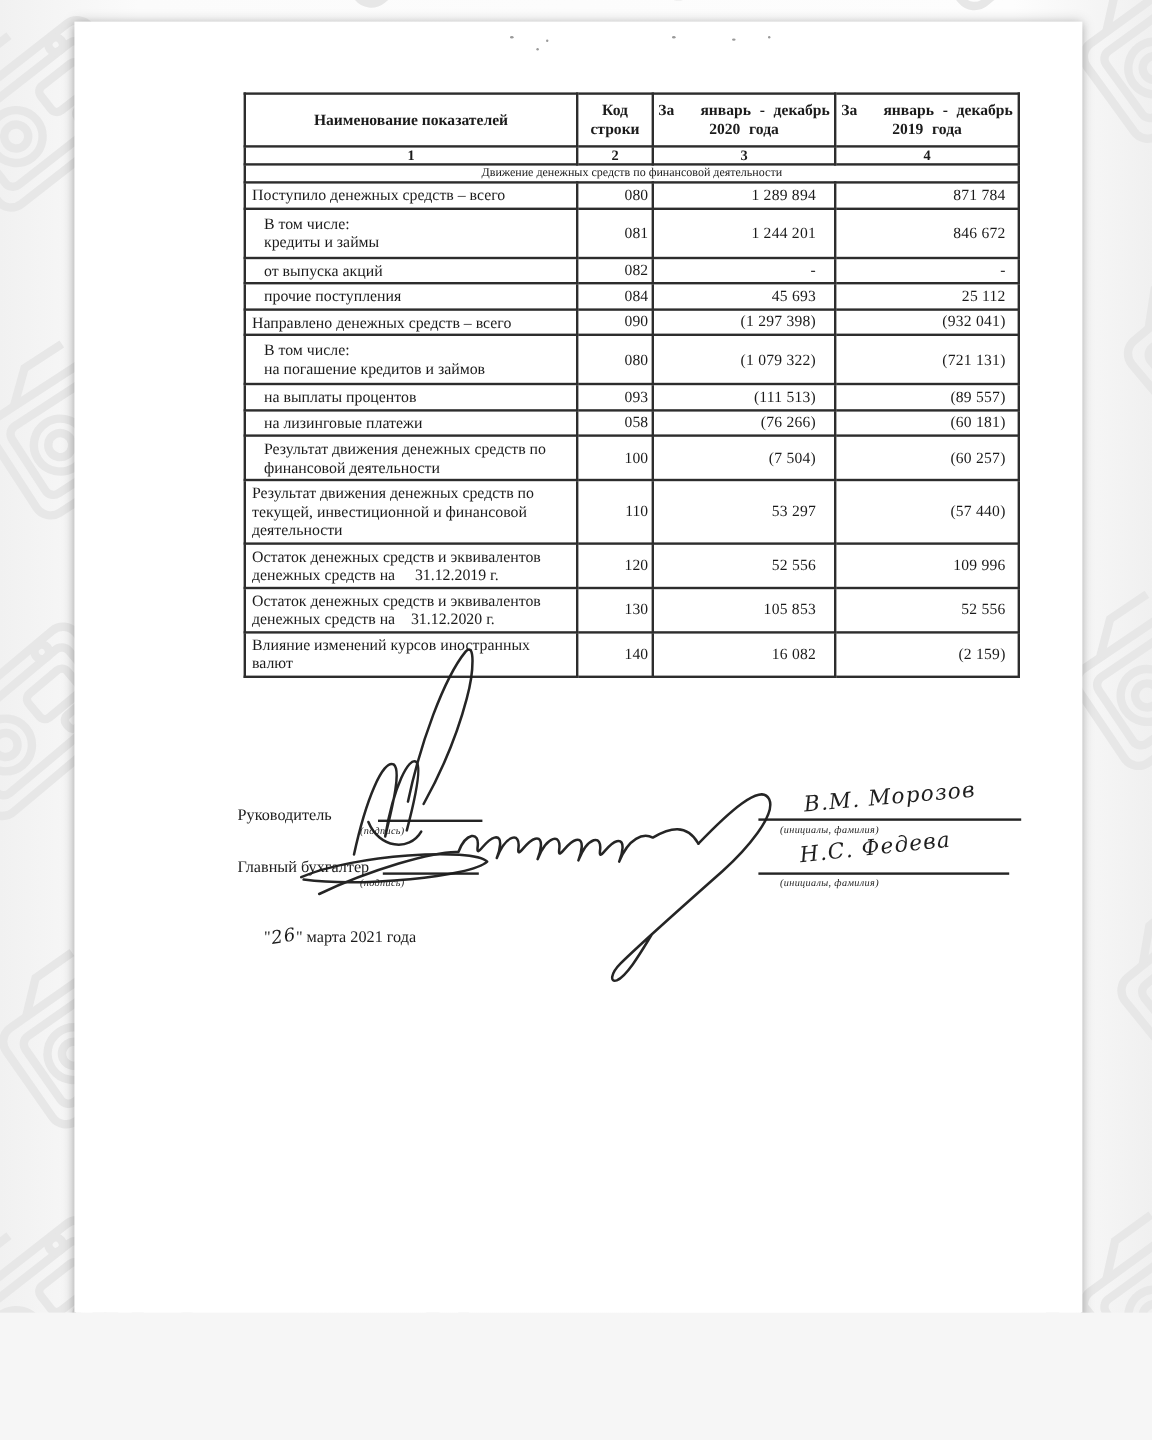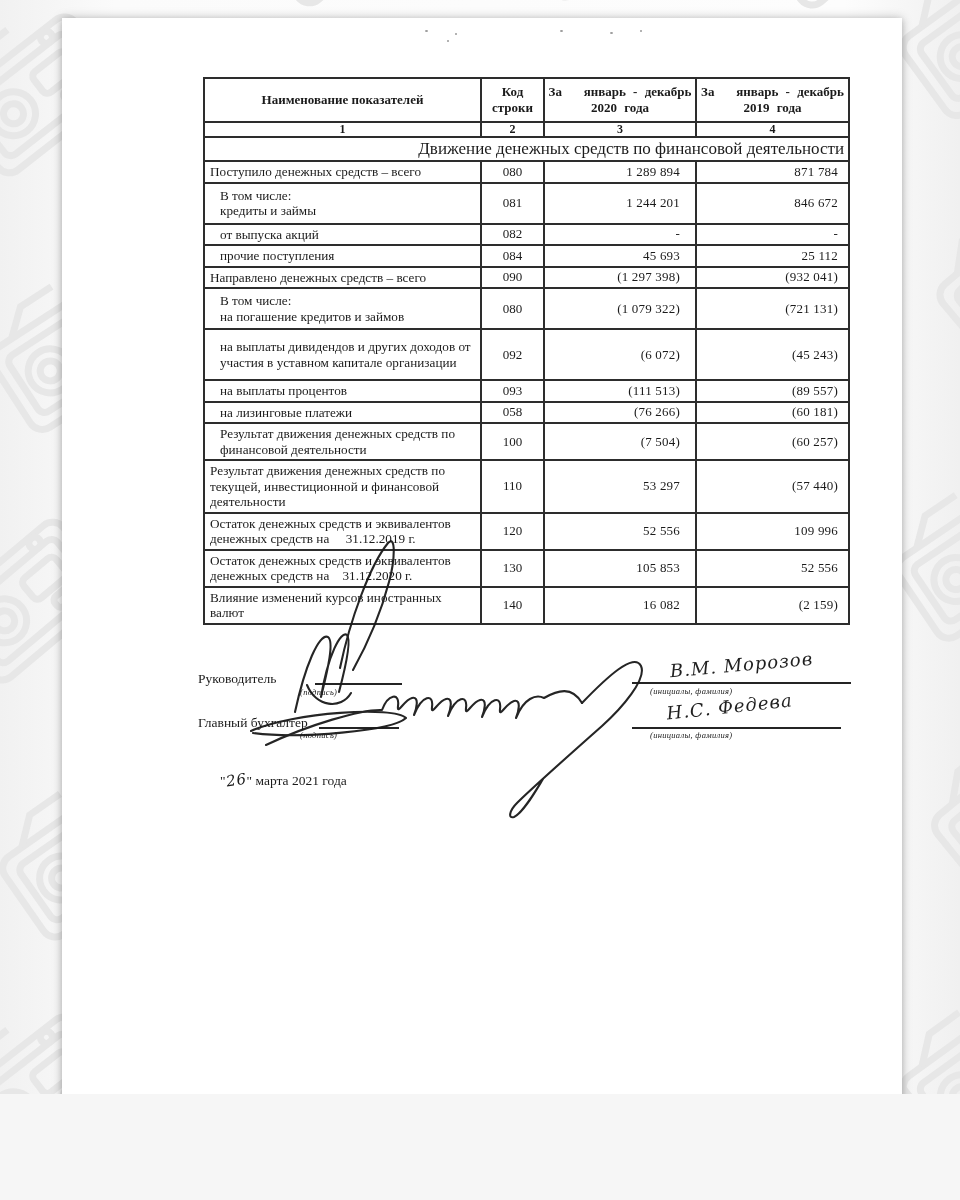--- a/index.html
+++ b/index.html
@@ -11,27 +11,27 @@
          box-shadow:0 0 10px rgba(0,0,0,.22),0 2px 6px rgba(0,0,0,.15);z-index:1;}
   
   .tblwrap{position:absolute;left:141px;top:59px;}
   table.fin{border-collapse:collapse;table-layout:fixed;width:645px;}
   table.fin td,table.fin th{border:2px solid #2d2d2d;vertical-align:middle;overflow:hidden;}
   table.fin th{font-weight:bold;font-size:13px;line-height:16px;padding:5px 2px;text-align:center;white-space:pre-line;}
   th.hdate{word-spacing:4px;}
   tr.nums th{font-size:12px;line-height:13px;padding:0 2px;}
   td.lbl{font-size:13.2px;line-height:15.5px;padding:2px 4px 2px 5px;white-space:pre-line;text-align:left;}
   td.ind{padding-left:15px;}
-  td.code{font-size:13px;text-align:center;padding:1px 14px;}
+  td.code{font-size:13px;text-align:right;padding:1px 3px;}
   td.val{font-size:13px;text-align:right;padding:1px 15px 1px 2px;letter-spacing:.2px;}
   td.v4{padding-right:10px;border-radius:10px;}
   td.vb{vertical-align:bottom;padding-bottom:4px;}
   tr.p4 td{padding-top:4px;padding-bottom:4px;}
   tr.tall td{padding-top:9px;padding-bottom:9px;}
-  tr.section td{font-size:17px;padding:1px 4px;text-align:right;}
+  tr.section td{font-size:10px;padding:1px 4px;text-align:center;}
   
   .abs{position:absolute;}
   .role{font-size:13.5px;}
   .uline{position:absolute;height:1.6px;background:#242424;}
   .cap{position:absolute;font-size:8.5px;font-style:italic;letter-spacing:.3px;color:#222;}
   .hname{position:absolute;font-family:"DejaVu Serif",serif;font-style:italic;font-size:18px;
          text-align:center;color:#1f1f1f;letter-spacing:1px;white-space:nowrap;}
   .dateline{font-size:13.5px;}
   .handday{font-family:"DejaVu Serif",serif;font-style:italic;font-size:15px;display:inline-block;
            transform:rotate(-9deg);letter-spacing:1px;}
@@ -155,27 +155,20 @@
             <td class="val">(1 297 398)</td>
             <td class="val v4">(932 041)</td>
           </tr>
           <tr class="p4">
             <td class="lbl ind">В том числе:
 на погашение кредитов и займов</td>
             <td class="code vb">080</td>
             <td class="val vb">(1 079 322)</td>
             <td class="val v4 vb">(721 131)</td>
           </tr>
-          <tr class="tall">
-            <td class="lbl ind">на выплаты дивидендов и других доходов от
-участия в уставном капитале организации</td>
-            <td class="code">092</td>
-            <td class="val">(6 072)</td>
-            <td class="val v4">(45 243)</td>
-          </tr>
           <tr>
             <td class="lbl ind">на выплаты процентов</td>
             <td class="code">093</td>
             <td class="val">(111 513)</td>
             <td class="val v4">(89 557)</td>
           </tr>
           <tr>
             <td class="lbl ind">на лизинговые платежи</td>
             <td class="code">058</td>
             <td class="val">(76 266)</td>

